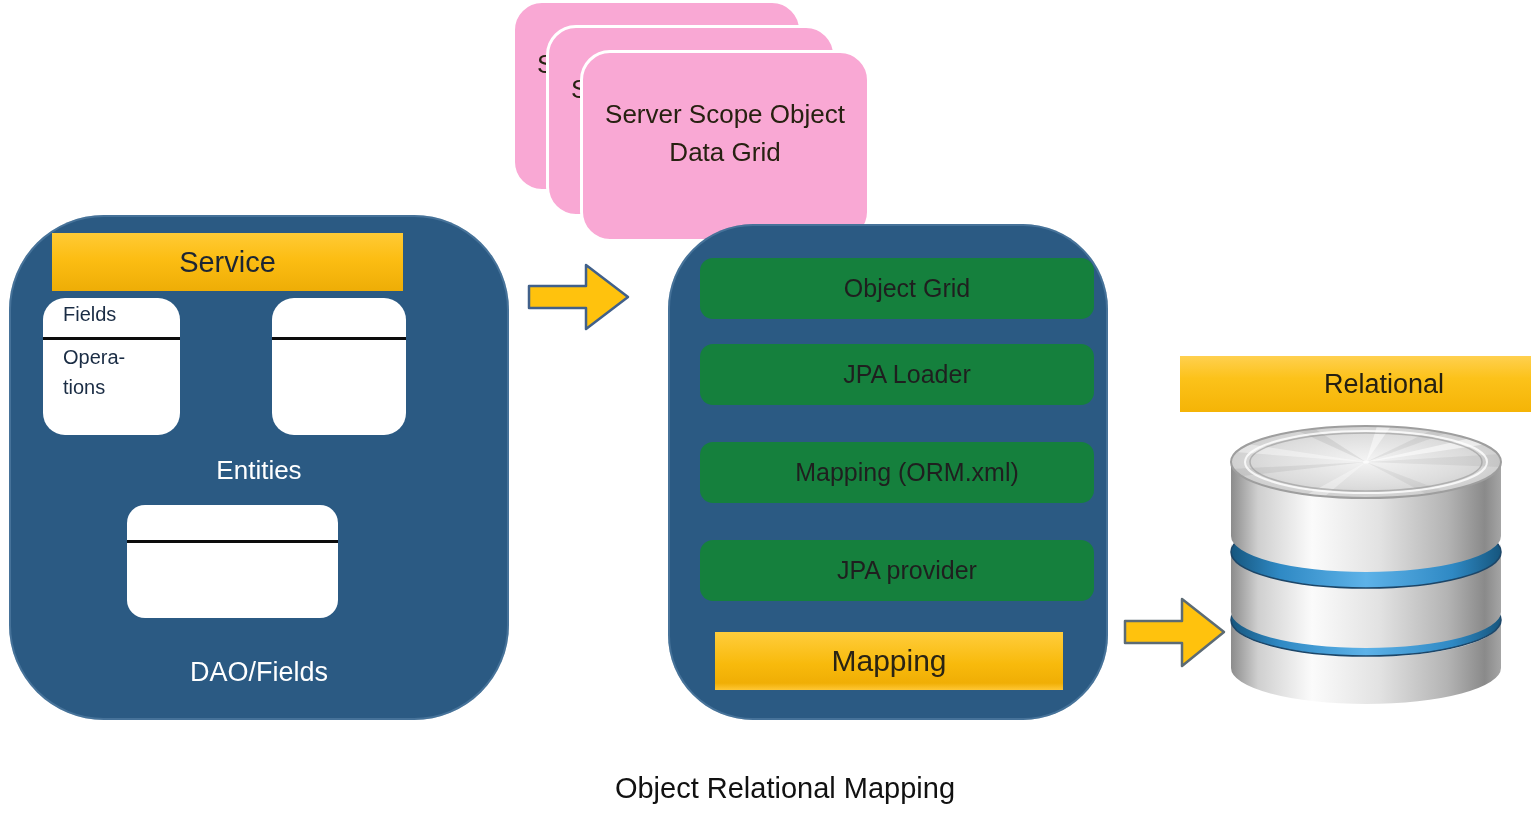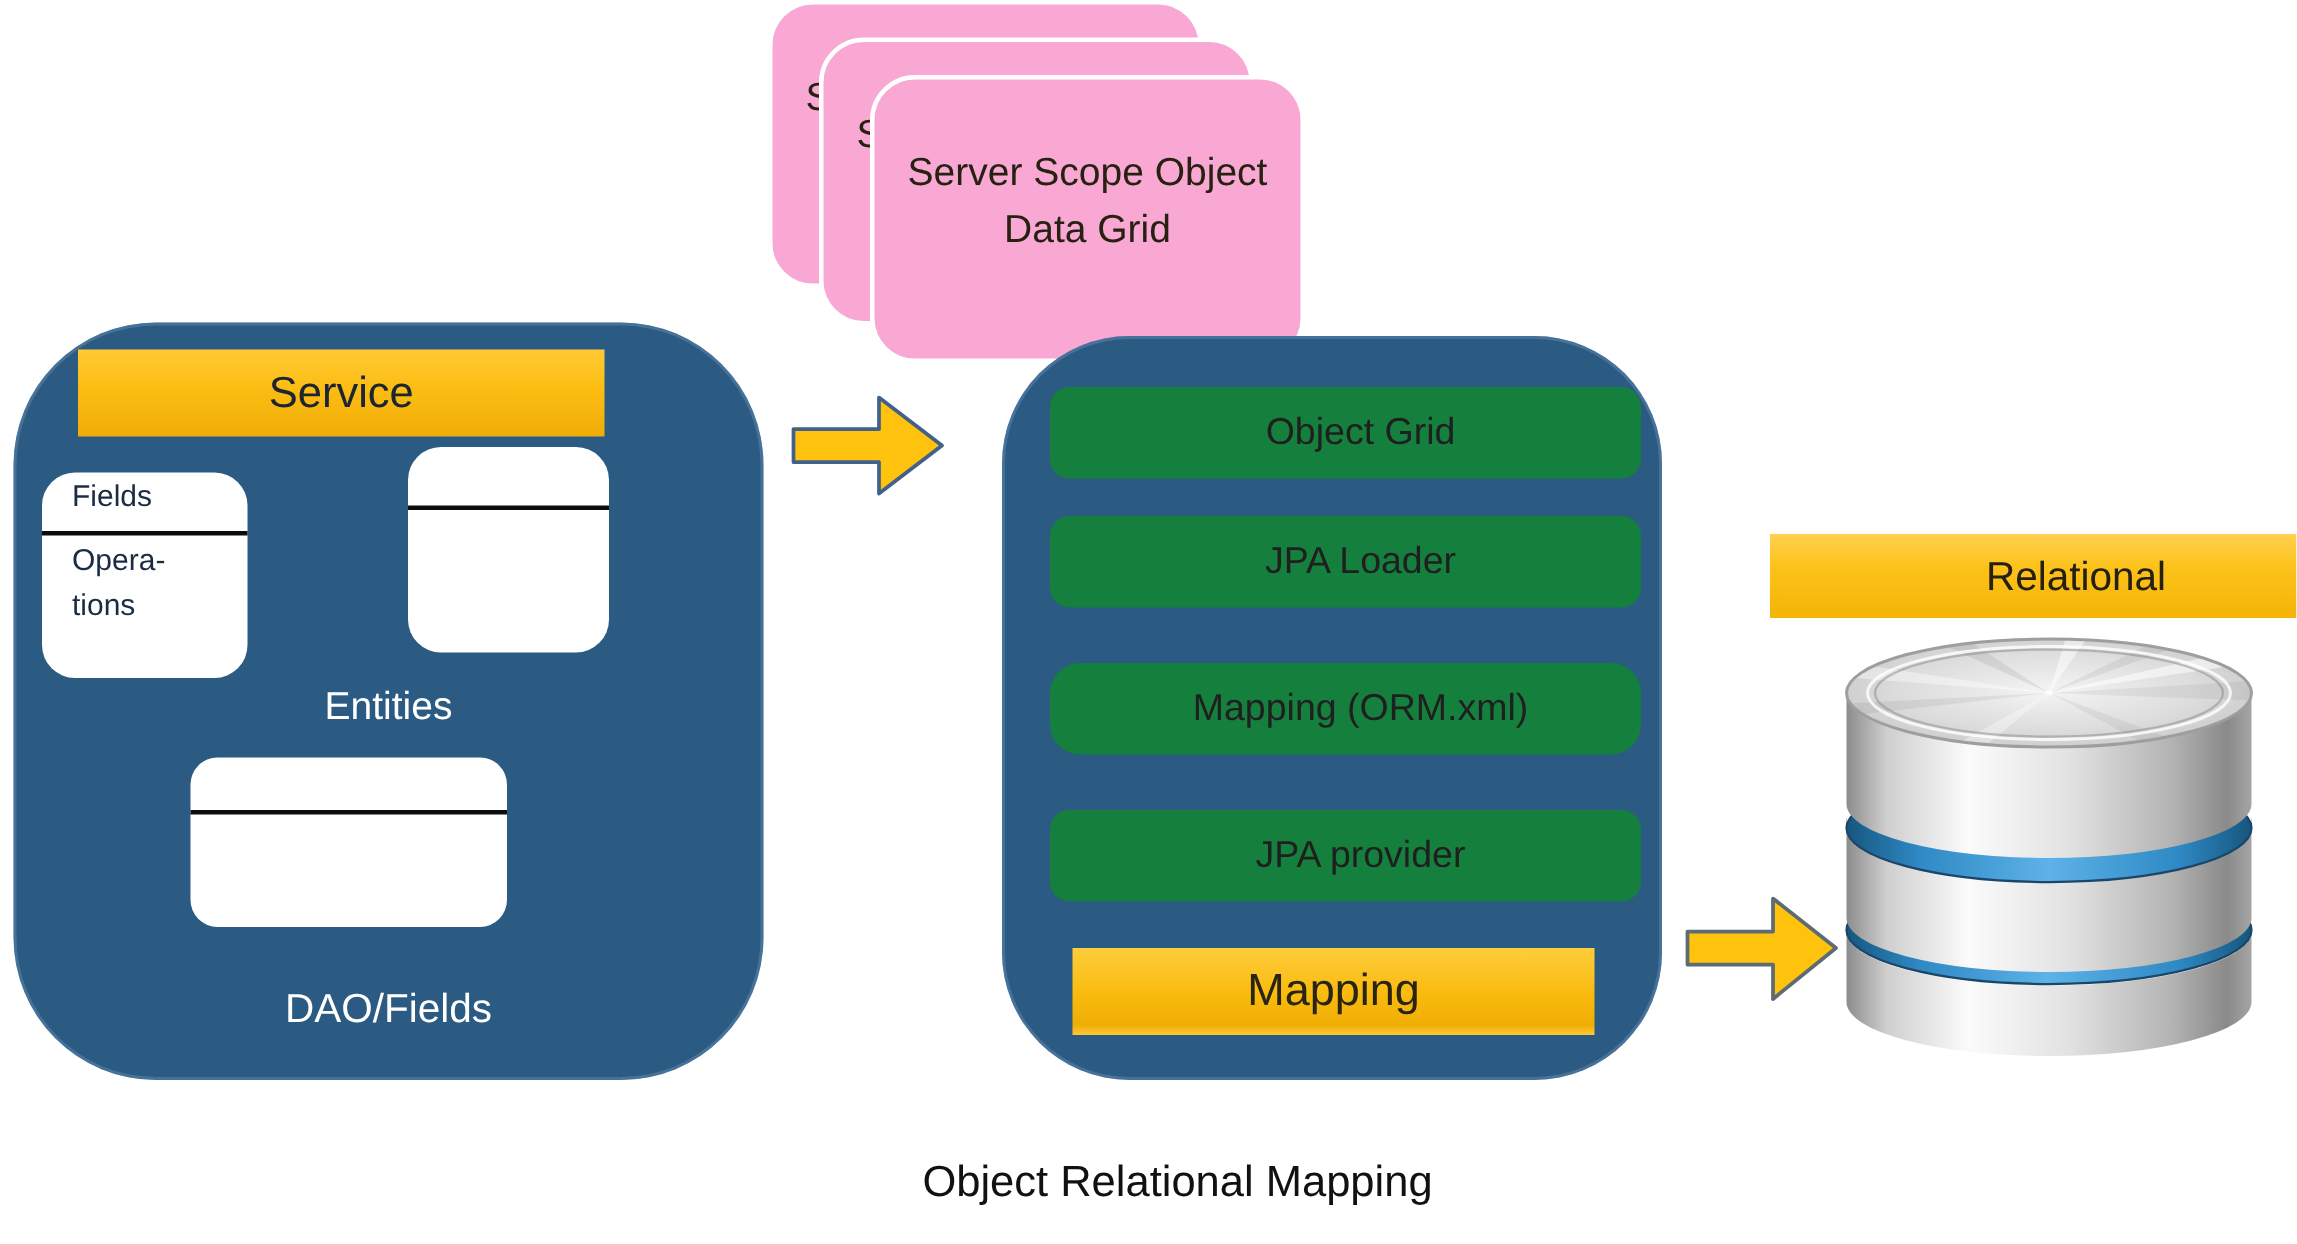--- a/index.html
+++ b/index.html
@@ -44,42 +44,42 @@
   }
   .card-line{font-size:26px;line-height:38px;color:#272111;white-space:nowrap;}
   .card-back{left:512px;top:0px;}
   .card-mid{left:546px;top:25px;}
   .card-front{left:580px;top:50px;}
 
   
   .wbox{
     position:absolute;background:#ffffff;border-radius:22px;
   }
-  .box1{left:28px;top:298px;width:137px;height:137px;margin-top:17px;}
+  .box1{left:43px;top:298px;width:137px;height:137px;}
   .box2{left:272px;top:298px;width:134px;height:137px;}
   .box3{left:127px;top:505px;width:211px;height:113px;border-radius:18px;}
   .divider{position:absolute;left:0;width:100%;height:3px;background:#0c0c0c;}
   .box1 .divider,.box2 .divider{top:39px;}
   .box3 .divider{top:35px;}
   .wbox-label{
     position:absolute;left:20px;color:#1a2c44;font-size:20px;line-height:26px;
   }
   .fields-label{top:3px;}
   .ops-label{top:46px;}
   .ops-label2{top:76px;}
 
   
   .mrow{
     position:absolute;left:32px;width:374px;height:61px;background:#15803d;border-radius:13px;
     display:flex;align-items:center;justify-content:center;
     font-size:25px;color:#1f1f1f;padding-left:20px;
   }
   .mrow1{top:34px;}  
   .mrow2{top:120px;}
-  .mrow3{top:218px;border-radius:20px;}
+  .mrow3{top:218px;}
   .mrow4{top:316px;}
 
   
   .panel-label{
     position:absolute;left:0;width:100%;text-align:center;color:#ffffff;
   }
   .entities-label{top:240px;font-size:26px;}
   .dao-label{top:442px;font-size:27px;}
 
   

